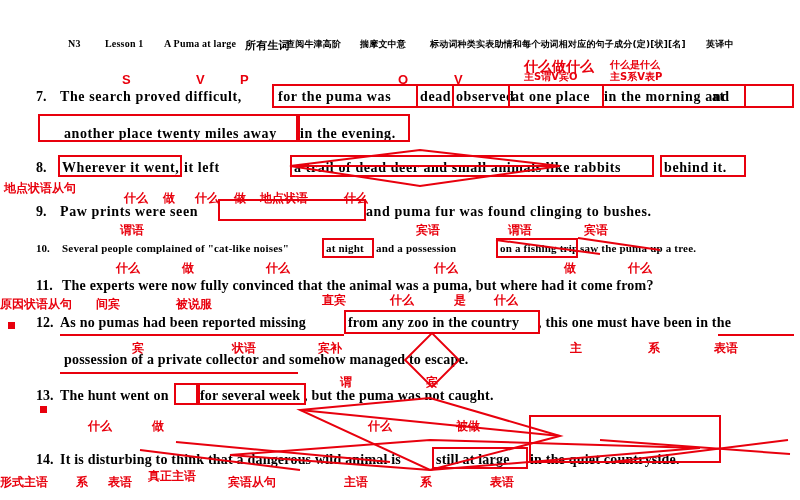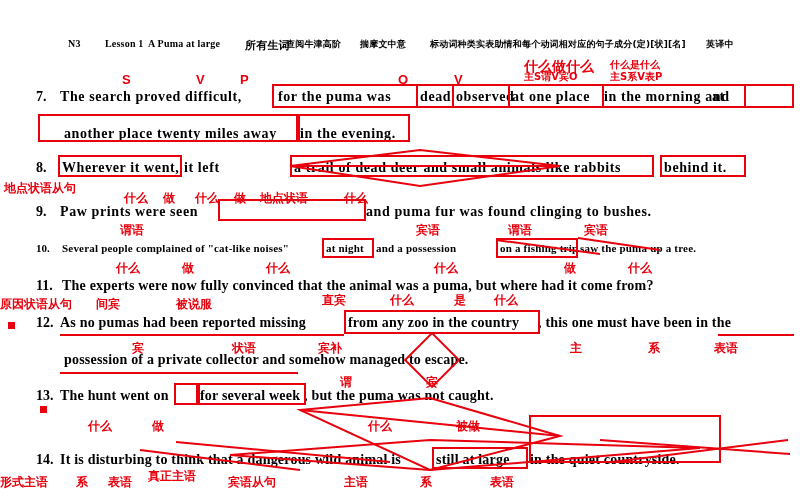--- a/index.html
+++ b/index.html
@@ -97,21 +97,21 @@
     pointer-events: none;
   }
 </style>
 </head>
 <body>
 
 <div id="page">
 
   <div class="txt hdr" style="left:68px; top:38px;">N3</div>
   <div class="txt hdr" style="left:105px; top:38px;">Lesson 1</div>
-  <div class="txt hdr" style="left:148px; top:38px;">A Puma at large</div>
+  <div class="txt hdr" style="left:164px; top:38px;">A Puma at large</div>
   <div class="txt hdr" style="left:245px; top:38px; font-family:'DejaVu Sans',sans-serif; font-size:11px;">所有生词</div>
   <div class="txt hdr" style="left:286px; top:38px; font-family:'DejaVu Sans',sans-serif; font-size:9px;">查阅牛津高阶</div>
   <div class="txt hdr" style="left:360px; top:38px; font-family:'DejaVu Sans',sans-serif; font-size:9px;">揣摩文中意</div>
   <div class="txt hdr" style="left:430px; top:38px; font-family:'DejaVu Sans',sans-serif; font-size:9px;">标动词种类实表助情和每个动词相对应的句子成分(定)[状][名]</div>
   <div class="txt hdr" style="left:706px; top:38px; font-family:'DejaVu Sans',sans-serif; font-size:9px;">英译中</div>
 
   <div class="ann ann-cn" style="left:524px; top:58px; font-size:14px;">什么做什么</div>
   <div class="ann ann-cn" style="left:610px; top:58px; font-size:10px;">什么是什么</div>
   <div class="ann ann-cn" style="left:524px; top:70px; font-size:10px;">主S谓V宾O</div>
   <div class="ann ann-cn" style="left:610px; top:70px; font-size:10px;">主S系V表P</div>

